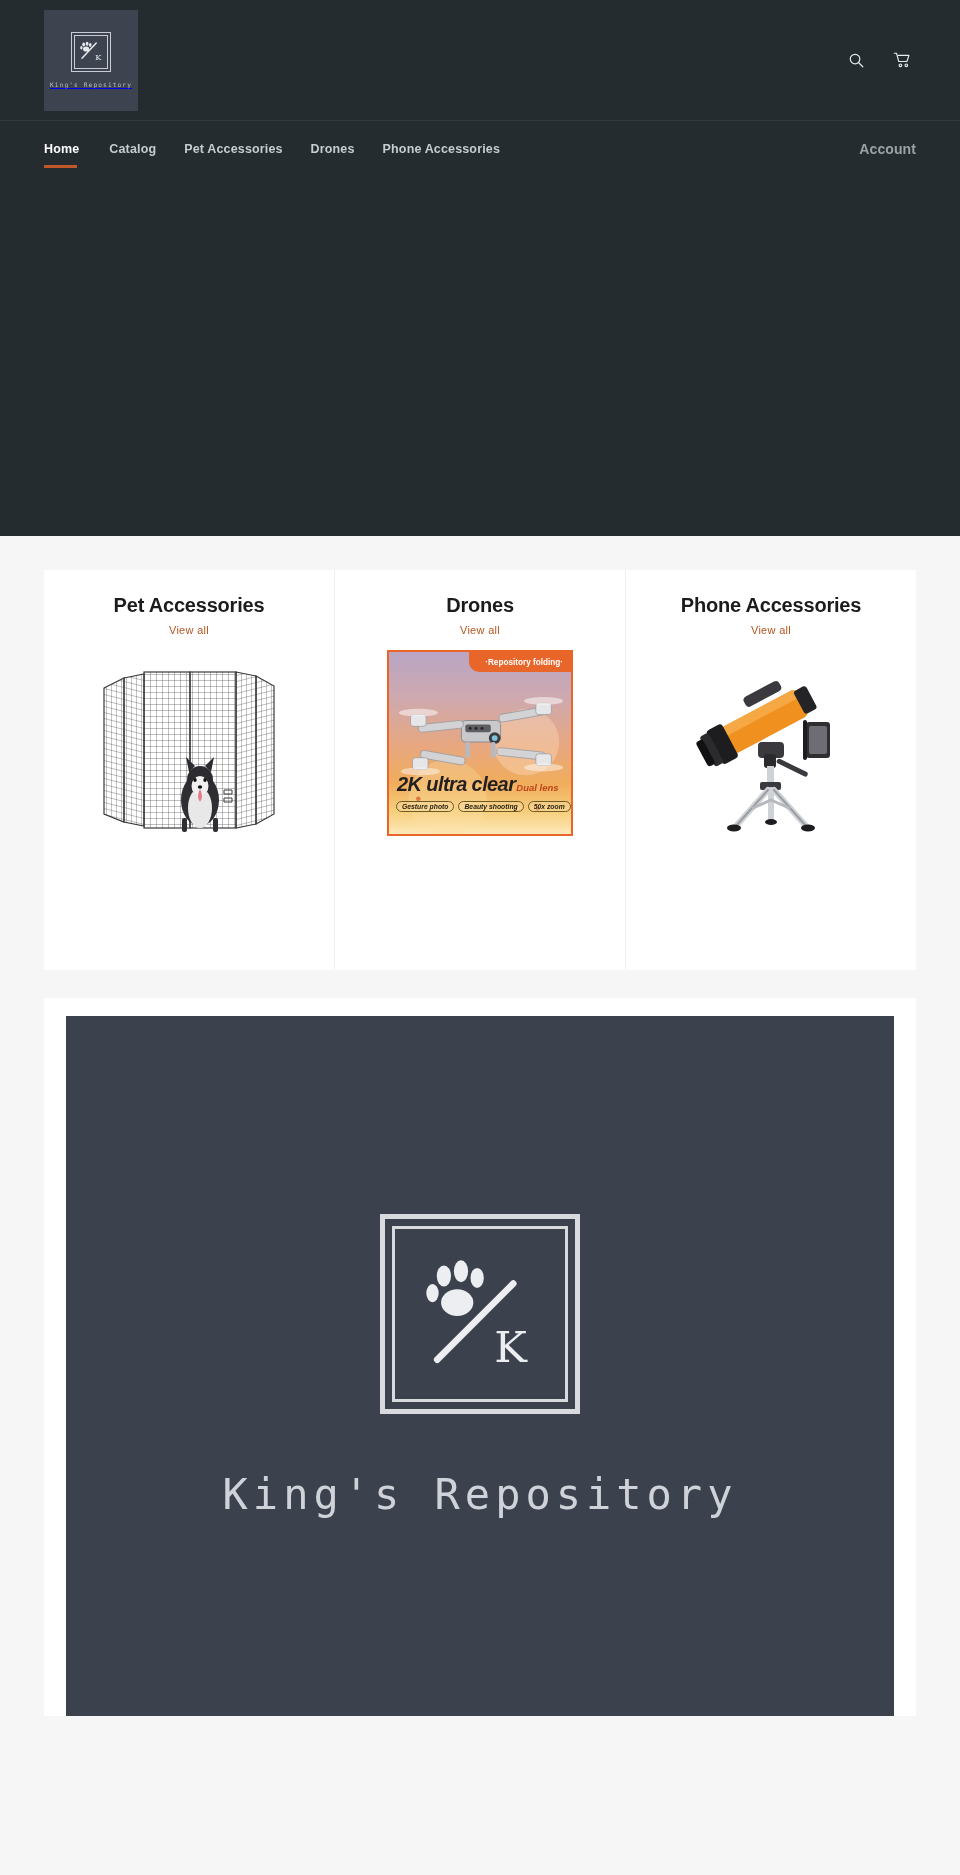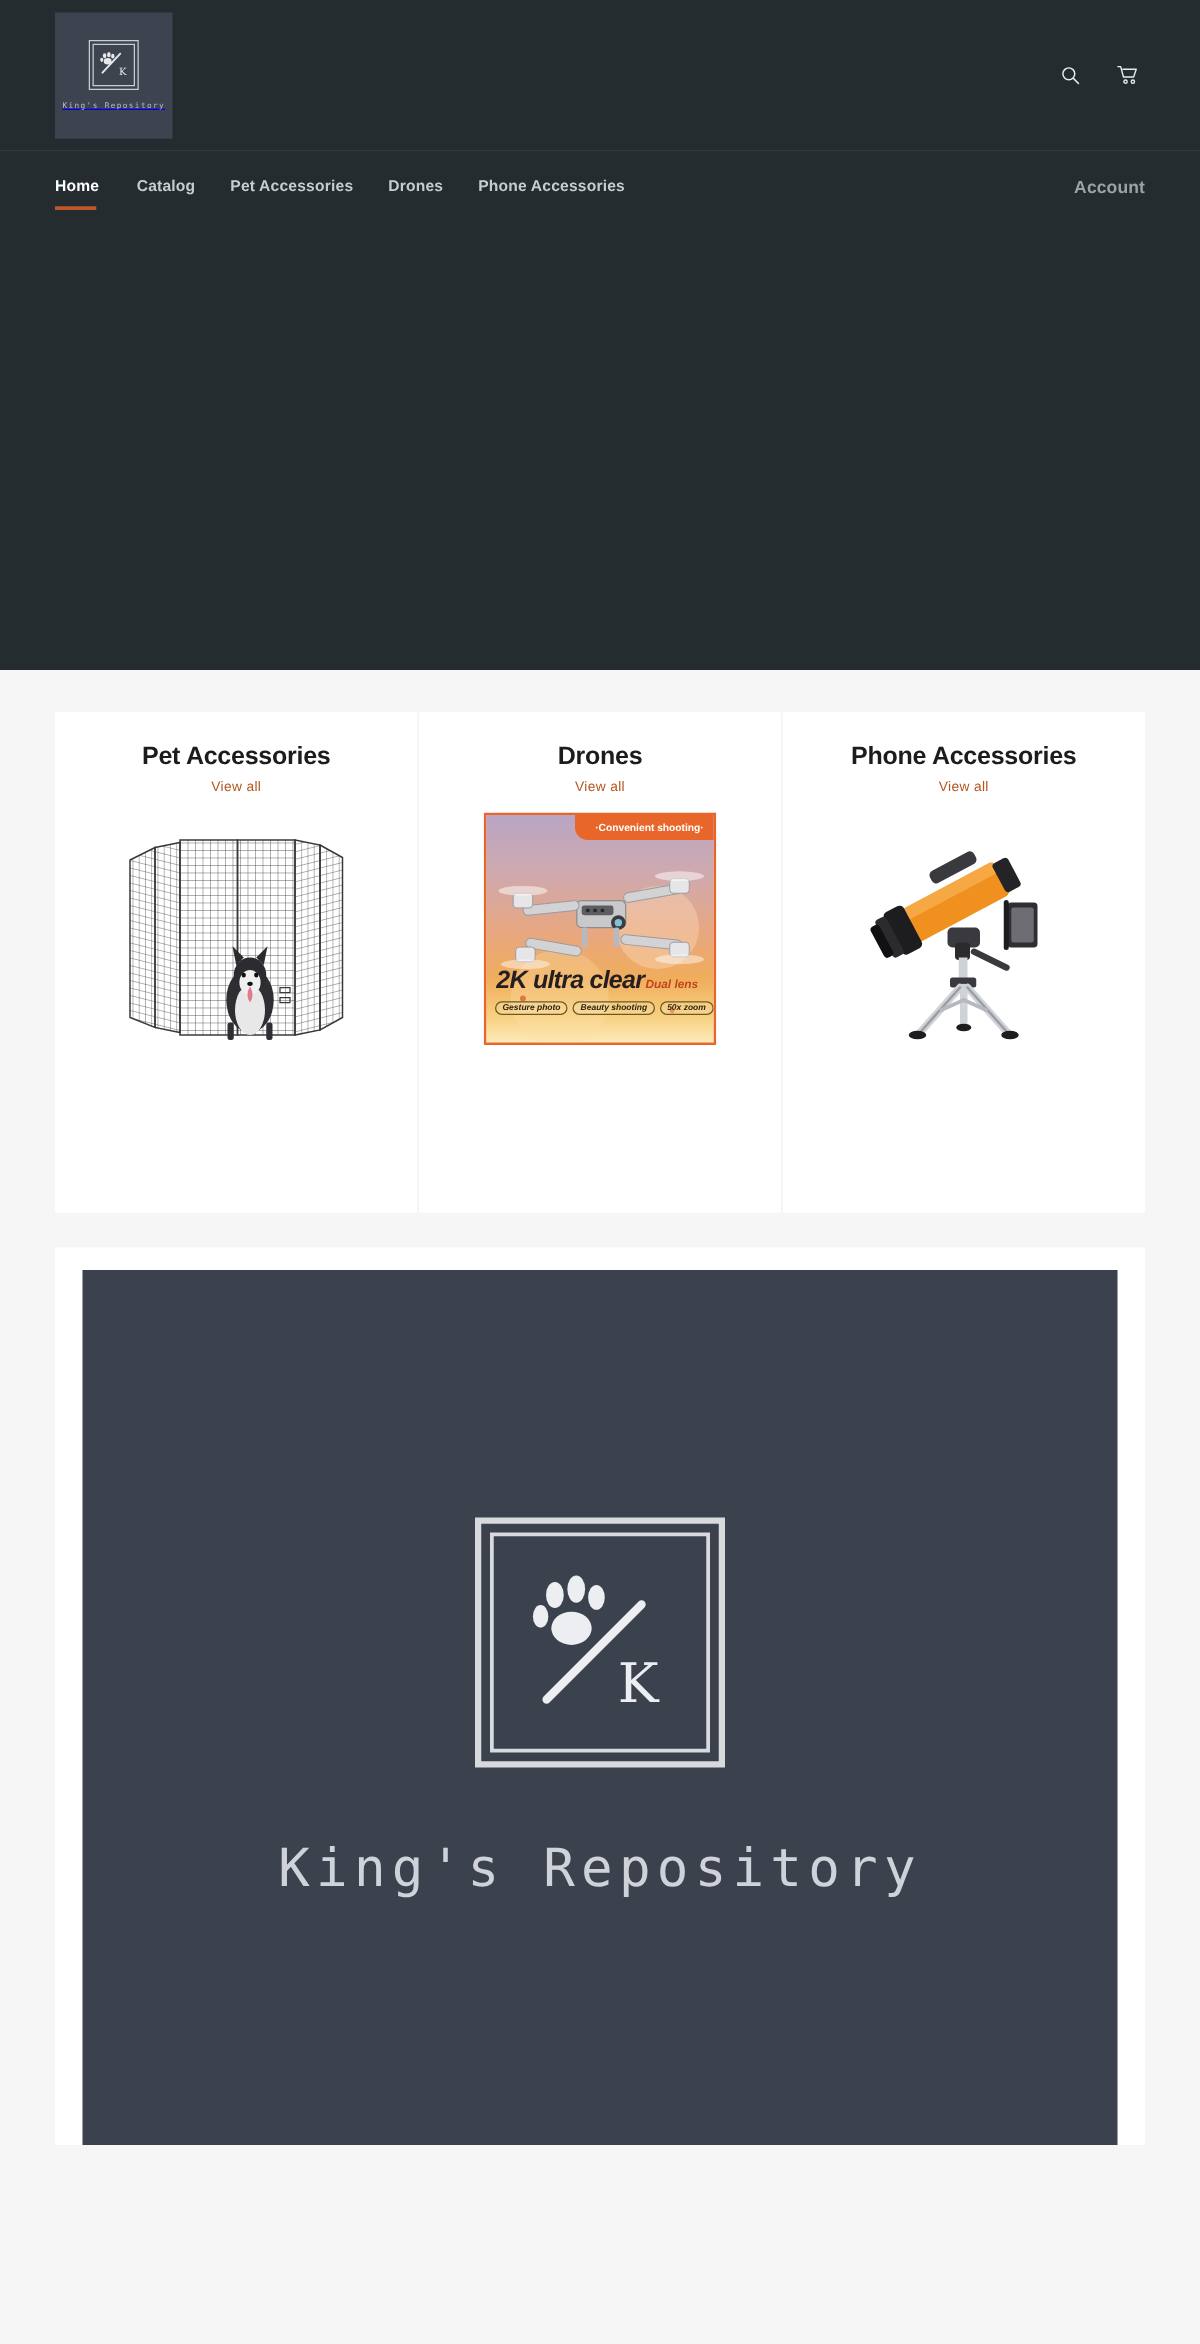--- a/index.html
+++ b/index.html
@@ -415,21 +415,21 @@
               <ellipse cx="158" cy="50" rx="20" ry="4" fill="#ffffff" opacity=".5"></ellipse>
               <ellipse cx="32" cy="122" rx="20" ry="4" fill="#ffffff" opacity=".45"></ellipse>
               <ellipse cx="158" cy="118" rx="20" ry="4" fill="#ffffff" opacity=".45"></ellipse>
 
               <rect x="78" y="92" width="5" height="16" rx="2" fill="#b9b9bd"></rect>
               <rect x="104" y="92" width="5" height="16" rx="2" fill="#b9b9bd"></rect>
             </g>
             <circle cx="30" cy="150" r="2.4" fill="#d8552a" opacity=".7"></circle>
             <circle cx="152" cy="160" r="2" fill="#d8552a" opacity=".6"></circle>
           </svg>
-          <div class="drone-banner">·Convenient shooting·</div>
+          <div class="drone-banner">·Repository folding·</div>
           <div class="drone-headline">
             <span class="h-main">2K ultra clear</span>
             <span class="h-sub">Dual lens</span>
           </div>
           <div class="drone-pills">
             <span class="drone-pill">Gesture photo</span>
             <span class="drone-pill">Beauty shooting</span>
             <span class="drone-pill">50x zoom</span>
           </div>
         </div>

